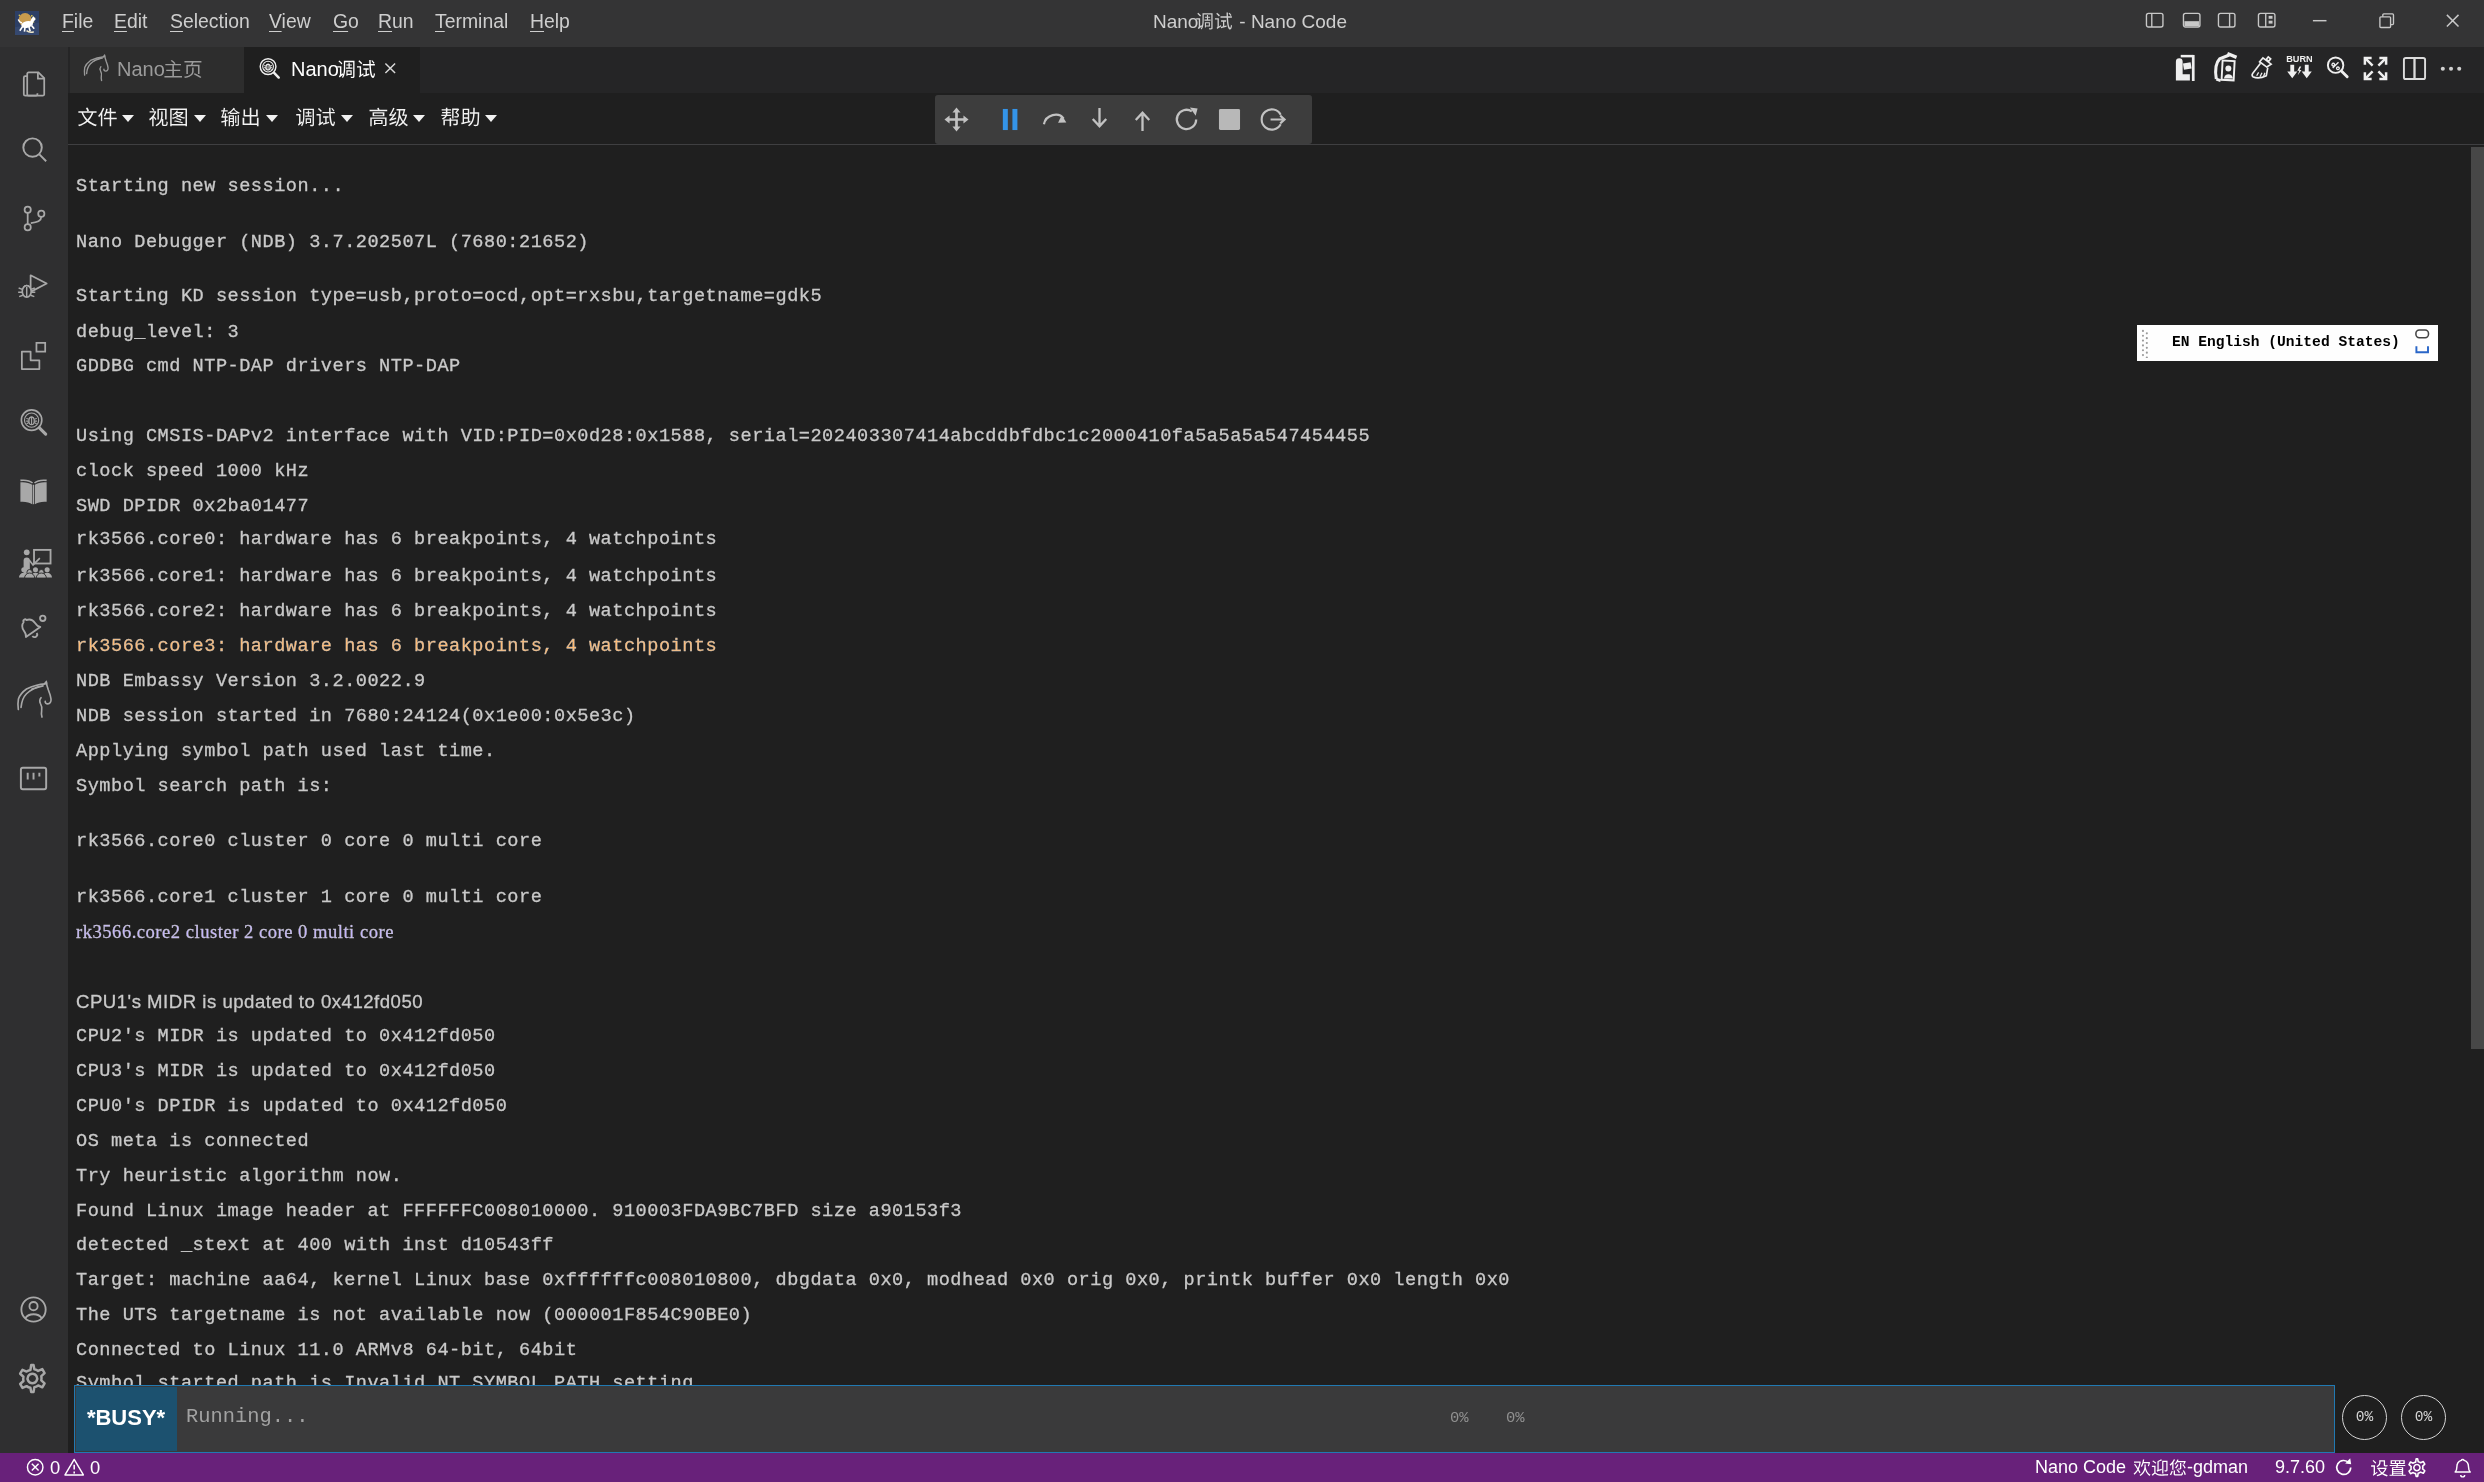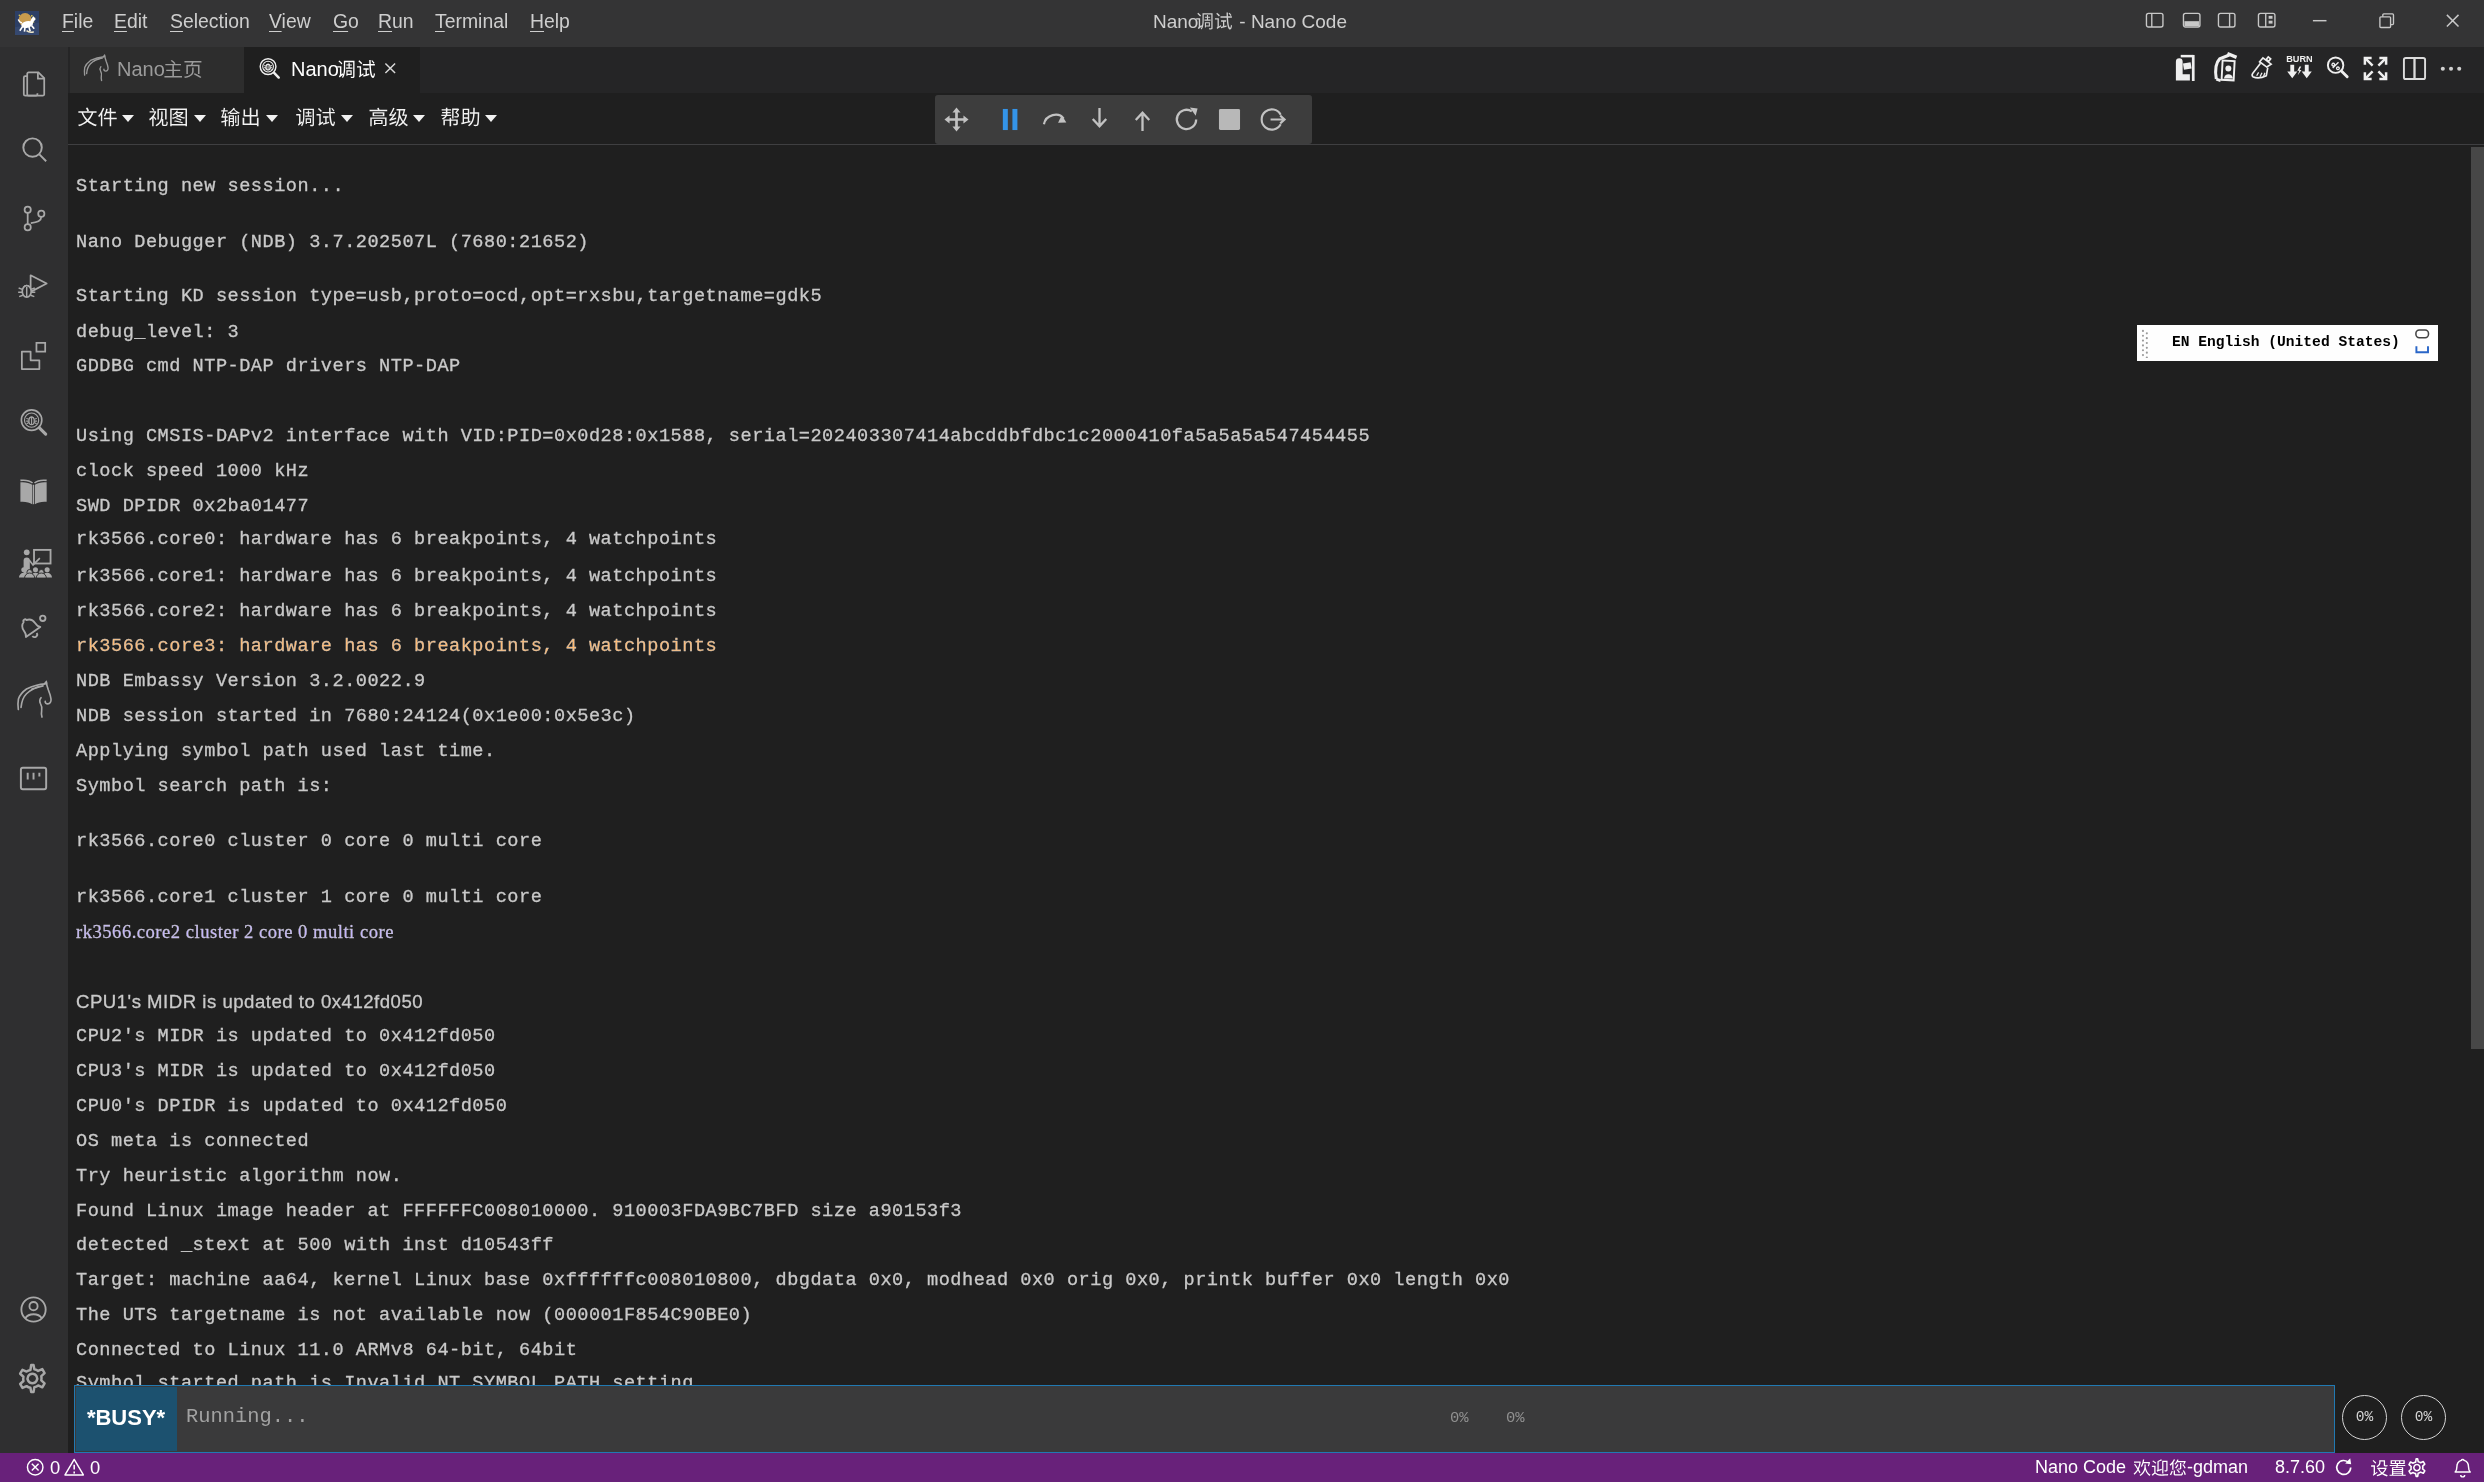--- a/index.html
+++ b/index.html
@@ -243,21 +243,21 @@
 <div class="abs" style="left:76px;top:824px;height:35px;line-height:35px;font-family:'Liberation Mono',monospace;font-size:18.6px;letter-spacing:0.5px;color:#c9c9c9;-webkit-text-stroke:0.3px #c9c9c9;white-space:pre">rk3566.core0 cluster 0 core 0 multi core</div>
 <div class="abs" style="left:76px;top:880px;height:35px;line-height:35px;font-family:'Liberation Mono',monospace;font-size:18.6px;letter-spacing:0.5px;color:#c9c9c9;-webkit-text-stroke:0.3px #c9c9c9;white-space:pre">rk3566.core1 cluster 1 core 0 multi core</div>
 <div class="abs" style="left:76px;top:914px;height:35px;line-height:35px;font-family:Liberation Serif, serif;font-size:18.6px;letter-spacing:0.5px;color:#c4b5fd;-webkit-text-stroke:0.3px #c9c9c9;white-space:pre">rk3566.core2 cluster 2 core 0 multi core</div>
 <div class="abs" style="left:76px;top:984px;height:35px;line-height:35px;font-family:Liberation Sans, sans-serif;font-size:18.6px;letter-spacing:0.5px;color:#c9c9c9;-webkit-text-stroke:0.3px #c9c9c9;white-space:pre">CPU1's MIDR is updated to 0x412fd050</div>
 <div class="abs" style="left:76px;top:1019px;height:35px;line-height:35px;font-family:'Liberation Mono',monospace;font-size:18.6px;letter-spacing:0.5px;color:#c9c9c9;-webkit-text-stroke:0.3px #c9c9c9;white-space:pre">CPU2's MIDR is updated to 0x412fd050</div>
 <div class="abs" style="left:76px;top:1054px;height:35px;line-height:35px;font-family:'Liberation Mono',monospace;font-size:18.6px;letter-spacing:0.5px;color:#c9c9c9;-webkit-text-stroke:0.3px #c9c9c9;white-space:pre">CPU3's MIDR is updated to 0x412fd050</div>
 <div class="abs" style="left:76px;top:1089px;height:35px;line-height:35px;font-family:'Liberation Mono',monospace;font-size:18.6px;letter-spacing:0.5px;color:#c9c9c9;-webkit-text-stroke:0.3px #c9c9c9;white-space:pre">CPU0's DPIDR is updated to 0x412fd050</div>
 <div class="abs" style="left:76px;top:1124px;height:35px;line-height:35px;font-family:'Liberation Mono',monospace;font-size:18.6px;letter-spacing:0.5px;color:#c9c9c9;-webkit-text-stroke:0.3px #c9c9c9;white-space:pre">OS meta is connected</div>
 <div class="abs" style="left:76px;top:1159px;height:35px;line-height:35px;font-family:'Liberation Mono',monospace;font-size:18.6px;letter-spacing:0.5px;color:#c9c9c9;-webkit-text-stroke:0.3px #c9c9c9;white-space:pre">Try heuristic algorithm now.</div>
 <div class="abs" style="left:76px;top:1194px;height:35px;line-height:35px;font-family:'Liberation Mono',monospace;font-size:18.6px;letter-spacing:0.5px;color:#c9c9c9;-webkit-text-stroke:0.3px #c9c9c9;white-space:pre">Found Linux image header at FFFFFFC008010000. 910003FDA9BC7BFD size a90153f3</div>
-<div class="abs" style="left:76px;top:1228px;height:35px;line-height:35px;font-family:'Liberation Mono',monospace;font-size:18.6px;letter-spacing:0.5px;color:#c9c9c9;-webkit-text-stroke:0.3px #c9c9c9;white-space:pre">detected _stext at 500 with inst d10543ff</div>
+<div class="abs" style="left:76px;top:1228px;height:35px;line-height:35px;font-family:'Liberation Mono',monospace;font-size:18.6px;letter-spacing:0.5px;color:#c9c9c9;-webkit-text-stroke:0.3px #c9c9c9;white-space:pre">detected _stext at 400 with inst d10543ff</div>
 <div class="abs" style="left:76px;top:1263px;height:35px;line-height:35px;font-family:'Liberation Mono',monospace;font-size:18.6px;letter-spacing:0.5px;color:#c9c9c9;-webkit-text-stroke:0.3px #c9c9c9;white-space:pre">Target: machine aa64, kernel Linux base 0xffffffc008010800, dbgdata 0x0, modhead 0x0 orig 0x0, printk buffer 0x0 length 0x0</div>
 <div class="abs" style="left:76px;top:1298px;height:35px;line-height:35px;font-family:'Liberation Mono',monospace;font-size:18.6px;letter-spacing:0.5px;color:#c9c9c9;-webkit-text-stroke:0.3px #c9c9c9;white-space:pre">The UTS targetname is not available now (000001F854C90BE0)</div>
 <div class="abs" style="left:76px;top:1333px;height:35px;line-height:35px;font-family:'Liberation Mono',monospace;font-size:18.6px;letter-spacing:0.5px;color:#c9c9c9;-webkit-text-stroke:0.3px #c9c9c9;white-space:pre">Connected to Linux 11.0 ARMv8 64-bit, 64bit</div>
 <div class="abs" style="left:76px;top:1366px;height:35px;line-height:35px;font-family:'Liberation Mono',monospace;font-size:18.6px;letter-spacing:0.5px;color:#c9c9c9;-webkit-text-stroke:0.3px #c9c9c9;white-space:pre">Symbol started path is Invalid NT_SYMBOL_PATH setting</div>
 <div class="abs" style="left:2471px;top:147px;width:13.6px;height:902px;background:#474747"></div>
 <div class="abs" style="left:2137px;top:325px;width:301px;height:36px;background:#fefefe"></div>
 <svg style="position:absolute;left:2141px;top:329px;" width="7.8" height="29" viewBox="0 0 8 30">
       <circle cx="2" cy="2" r="1.1" fill="#9a9a9a"></circle>
       <circle cx="6" cy="4.5" r="1.1" fill="#9a9a9a"></circle>
       <circle cx="2" cy="7" r="1.1" fill="#9a9a9a"></circle>
@@ -297,21 +297,21 @@
       <path d="M10.5 7 v5 M10.5 14 v2" stroke="#ffffff" stroke-width="1.6"></path>
     </svg>
 <div style="position:absolute;font-family:'Liberation Sans',sans-serif;font-size:18.4px;color:#ffffff;font-weight:400;line-height:22px;white-space:pre;top:1457px;left:90px;">0</div>
 <div style="position:absolute;font-family:'Liberation Sans',sans-serif;font-size:18px;color:#ffffff;font-weight:400;line-height:21.5px;white-space:pre;top:1457px;left:2035px;">Nano Code</div>
 <svg style="position:absolute;left:2133px;top:1457px" width="54" height="21.3" viewBox="0 0 55.5 22">
       <use href="#g14" fill="#ffffff" transform="translate(0,18.03) scale(0.0185)"></use>
       <use href="#g15" fill="#ffffff" transform="translate(18.5,18.03) scale(0.0185)"></use>
       <use href="#g16" fill="#ffffff" transform="translate(37,18.03) scale(0.0185)"></use>
     </svg>
 <div style="position:absolute;font-family:'Liberation Sans',sans-serif;font-size:18px;color:#ffffff;font-weight:400;line-height:21.5px;white-space:pre;top:1457px;left:2187px;">-gdman</div>
-<div style="position:absolute;font-family:'Liberation Sans',sans-serif;font-size:18px;color:#ffffff;font-weight:400;line-height:21.5px;white-space:pre;top:1457px;left:2275px;">8.7.60</div>
+<div style="position:absolute;font-family:'Liberation Sans',sans-serif;font-size:18px;color:#ffffff;font-weight:400;line-height:21.5px;white-space:pre;top:1457px;left:2275px;">9.7.60</div>
 <svg style="position:absolute;left:2332px;top:1457px;" width="21.3" height="20.4" viewBox="0 0 22 21">
 <path d="M17.5 6 a7.2 7.2 0 1 0 1.8 4.8" fill="none" stroke="#ffffff" stroke-width="1.7"></path>
 <path d="M18.8 1.2 l1 6.2 -6.2 -0.6 Z" fill="#ffffff"></path>
     </svg>
 <svg style="position:absolute;left:2370px;top:1457px" width="37" height="22" viewBox="0 0 38 23">
       <use href="#g17" fill="#ffffff" transform="translate(0,18.72) scale(0.019)"></use>
       <use href="#g18" fill="#ffffff" transform="translate(19,18.72) scale(0.019)"></use>
     </svg>
 <svg style="position:absolute;left:2407px;top:1457px;" width="21.3" height="21.3" viewBox="0 0 22 22">
       <g transform="scale(1.1)">

